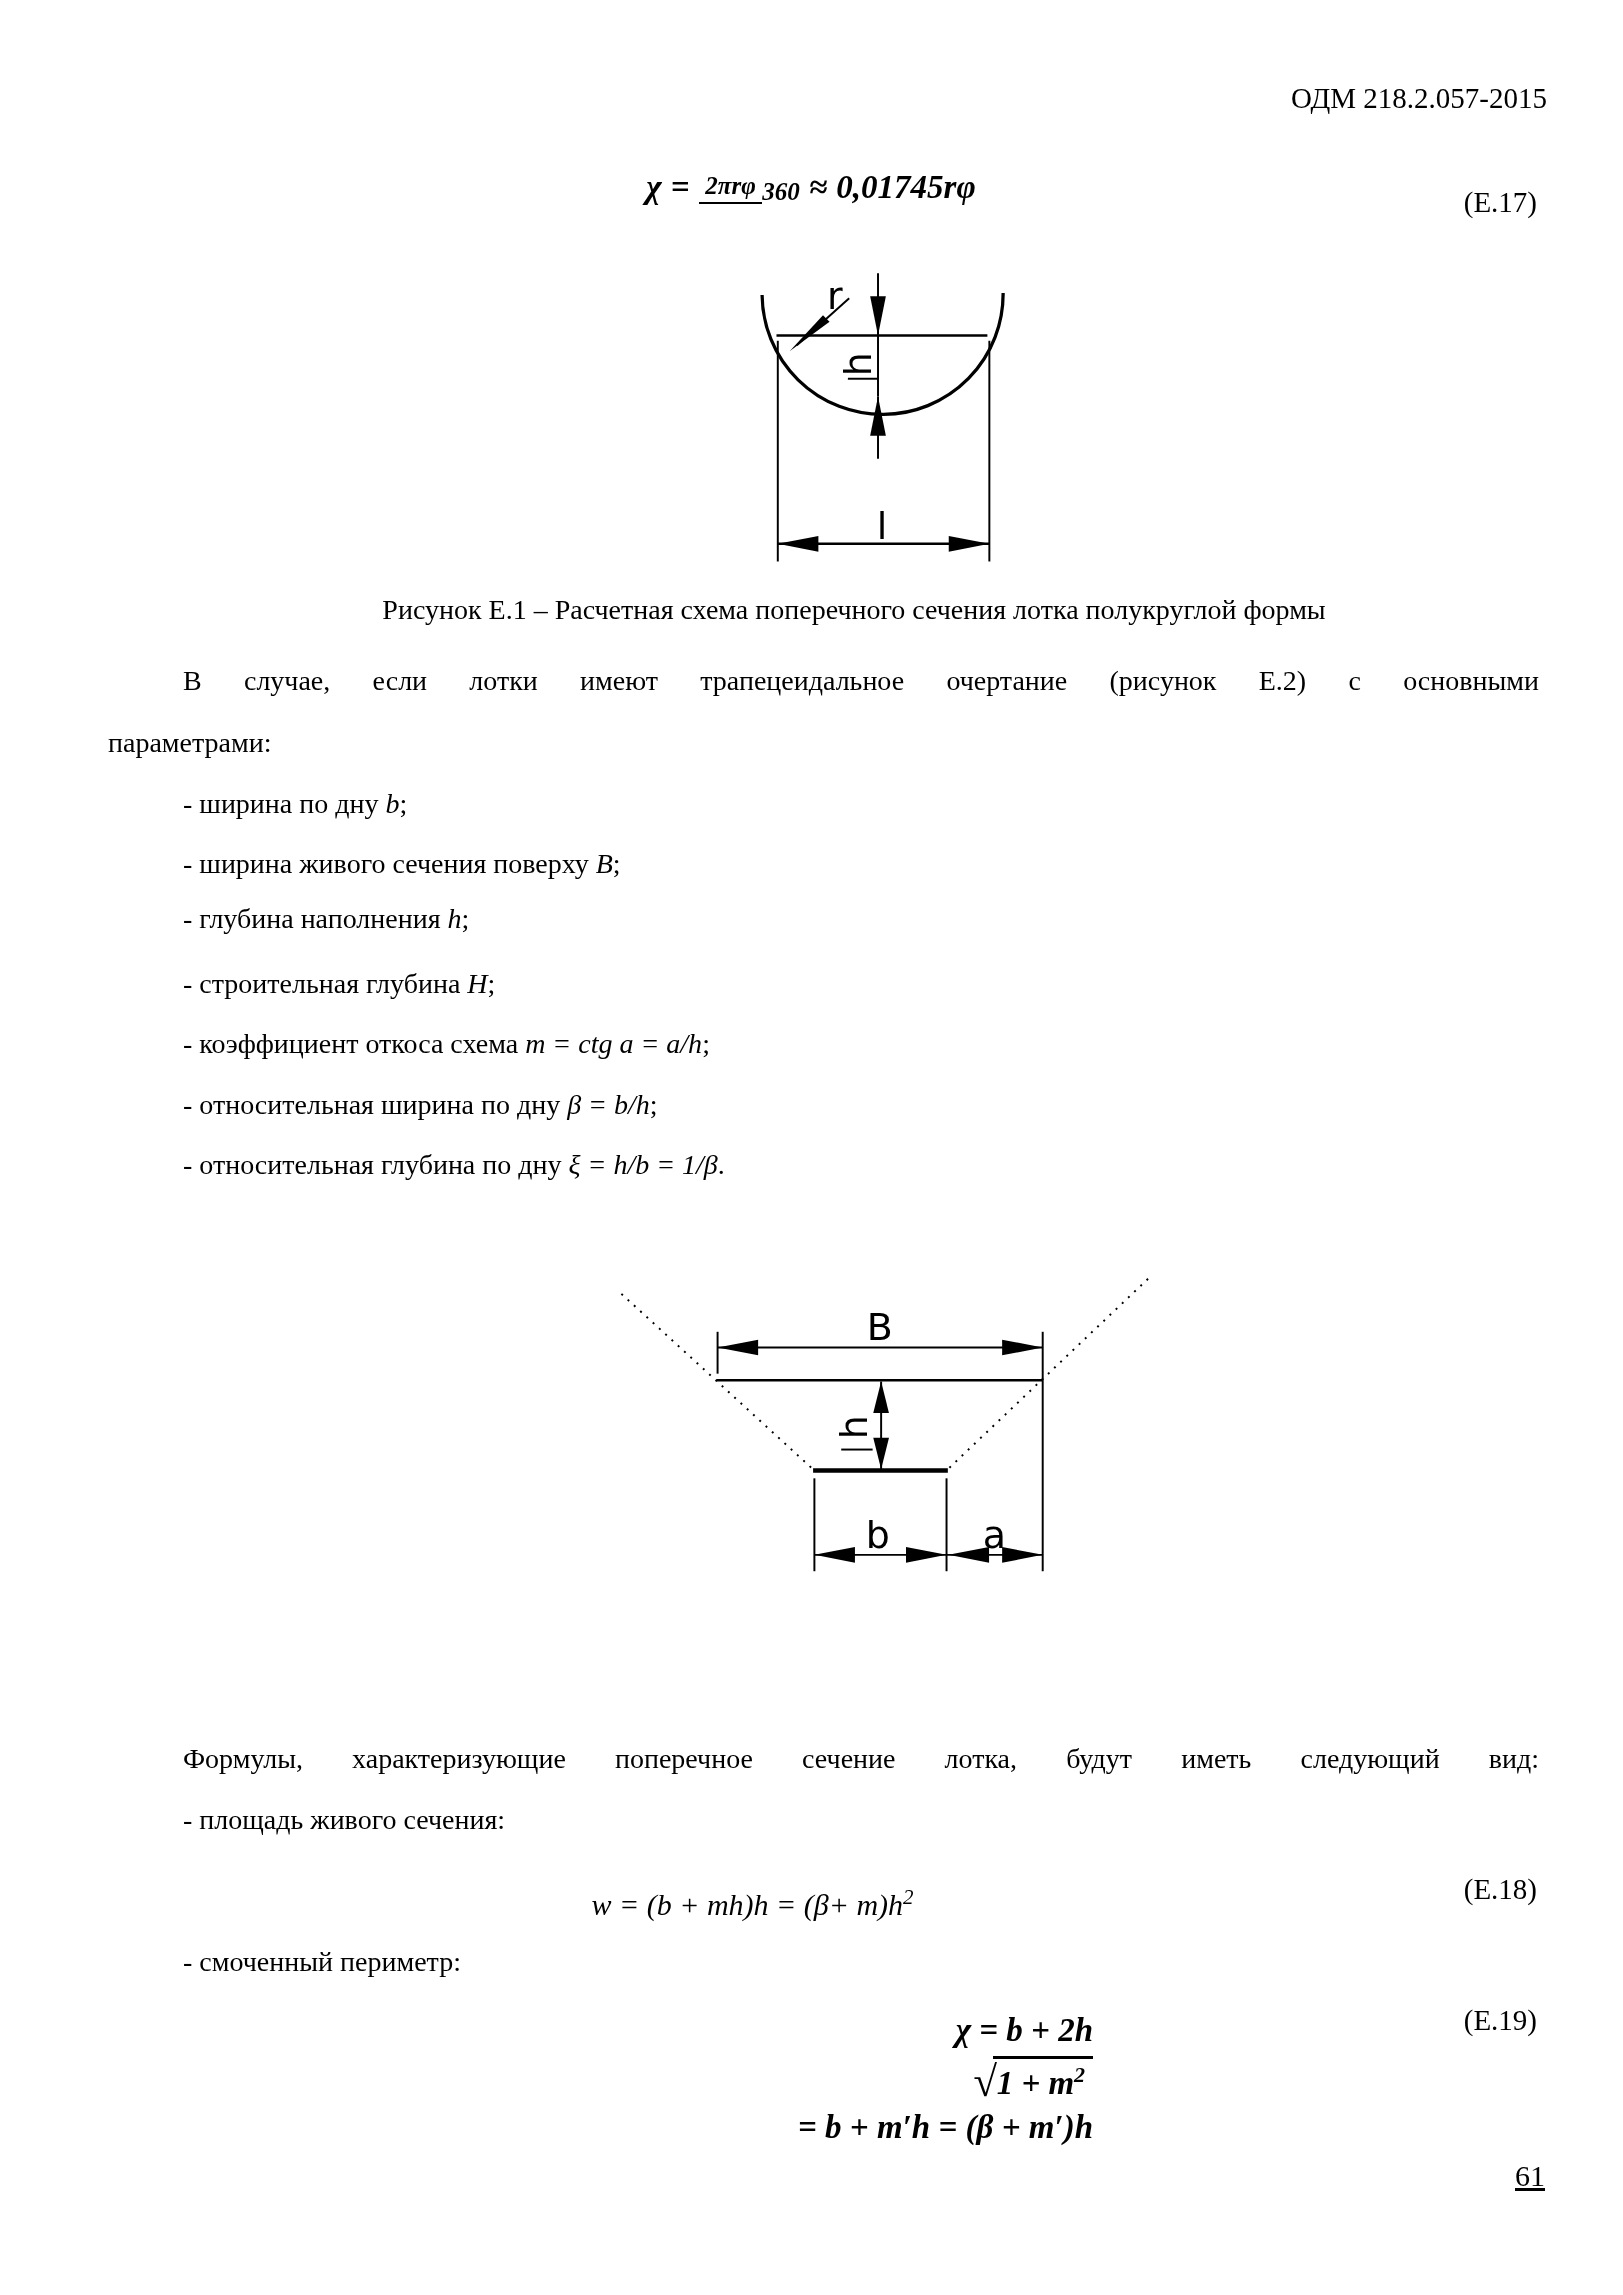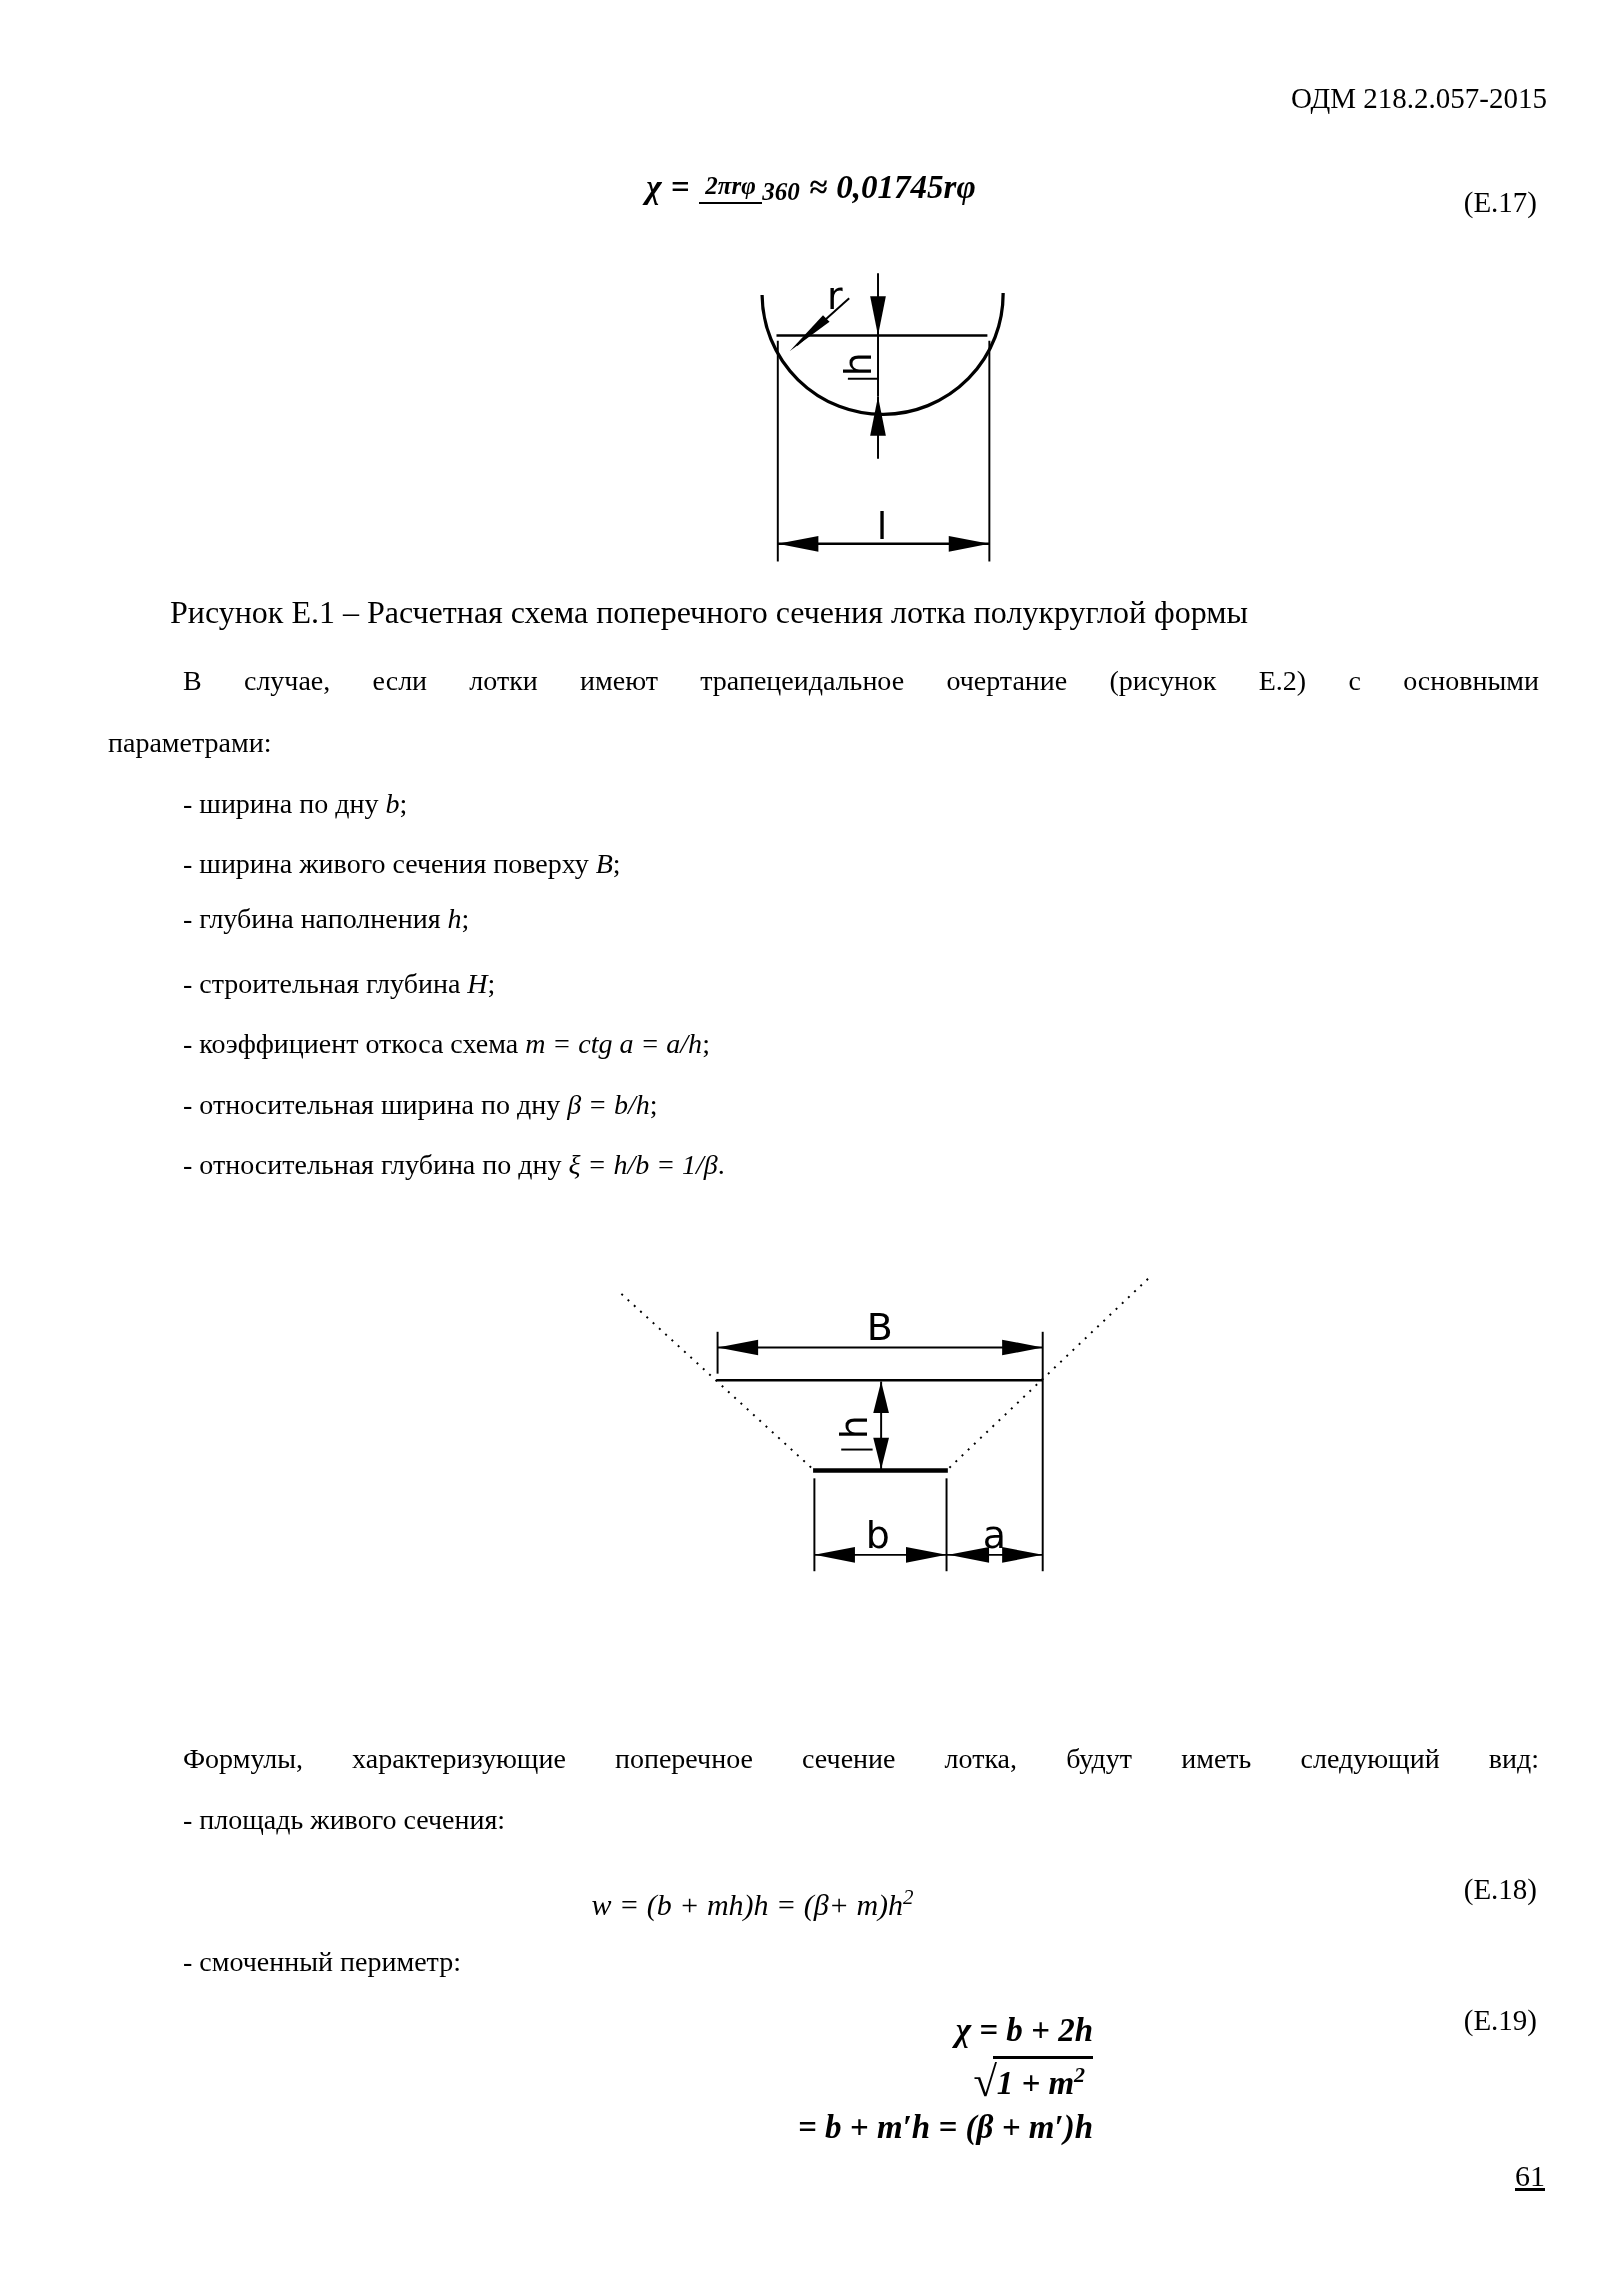--- a/index.html
+++ b/index.html
@@ -8,21 +8,21 @@
     width:1623px;height:2295px;
     background:#ffffff;
     font-family:"Liberation Serif", serif;
     color:#000;
     overflow:hidden;
   }
   .abs{position:absolute;}
   .body-text{font-size:28px;line-height:1.2;white-space:nowrap;}
   .just{white-space:normal;text-align:justify;text-align-last:justify;}
   .it{font-style:italic;}
-  .caption{font-size:32px;text-align:left;white-space:nowrap;}
+  .caption{font-size:28px;text-align:center;white-space:nowrap;}
   .eq-label{font-size:29px;white-space:nowrap;}
   .header-code{font-size:29px;white-space:nowrap;}
   .pageno{font-size:30px;}
 
   
   .eq17{
     display:flex;justify-content:center;align-items:center;gap:9.2px;
     font-size:33px;font-weight:bold;font-style:italic;
   }
   .frac{display:inline-flex;flex-direction:row;align-items:center;

